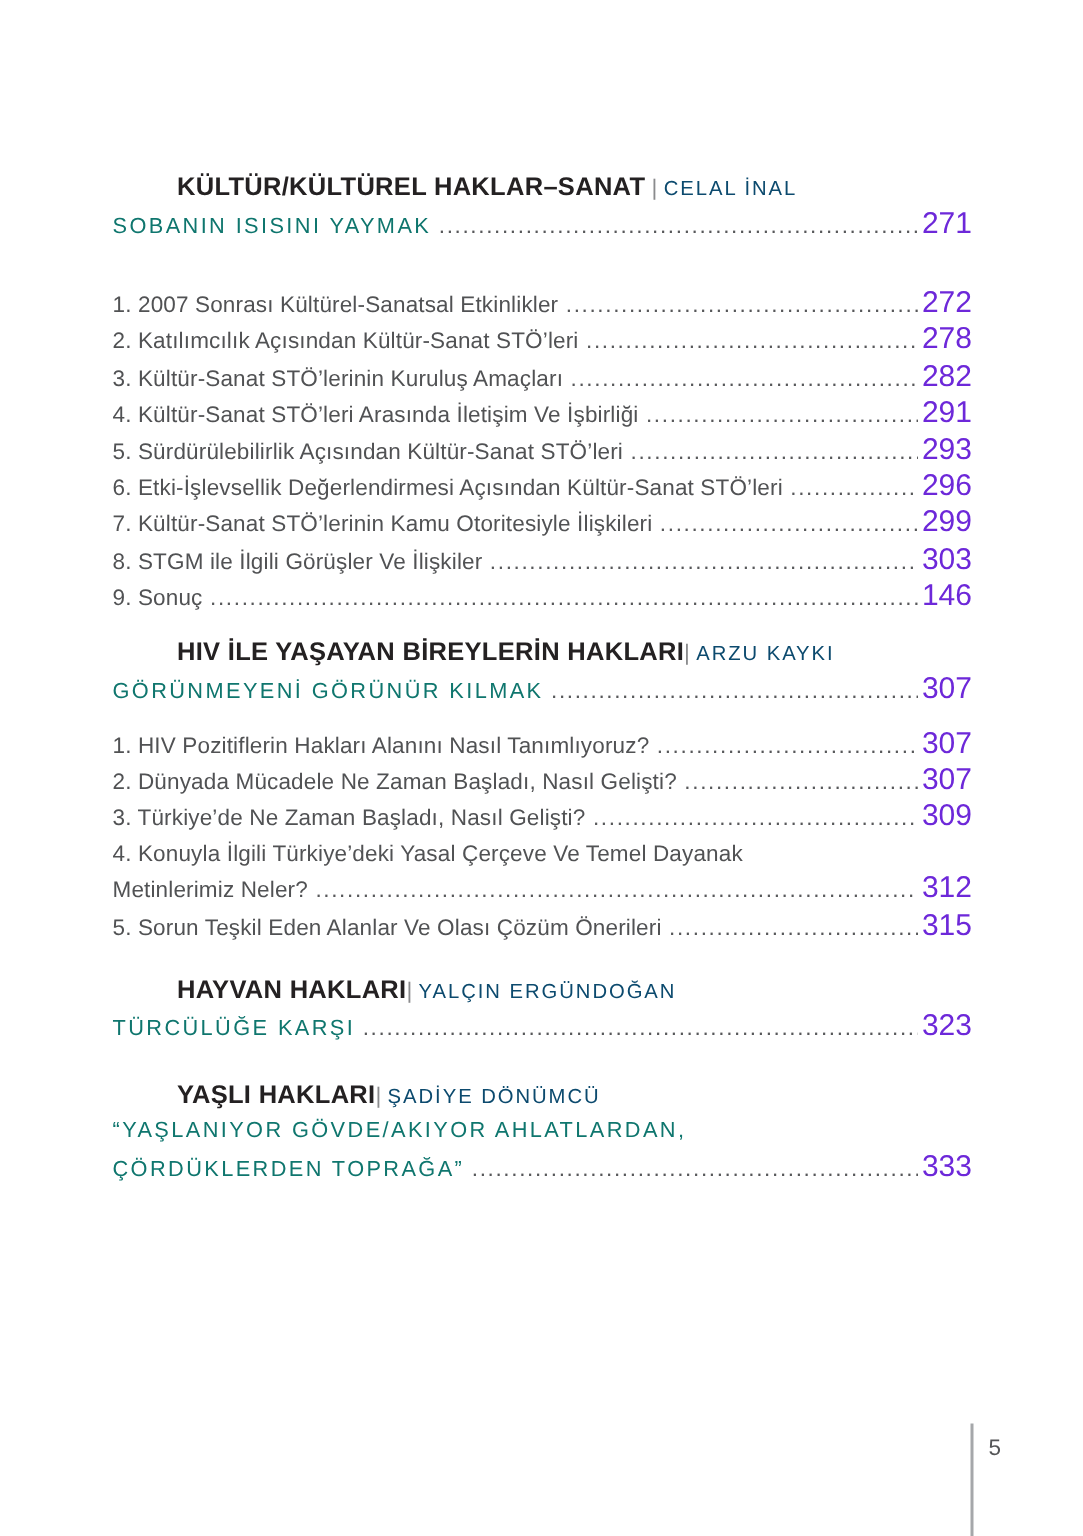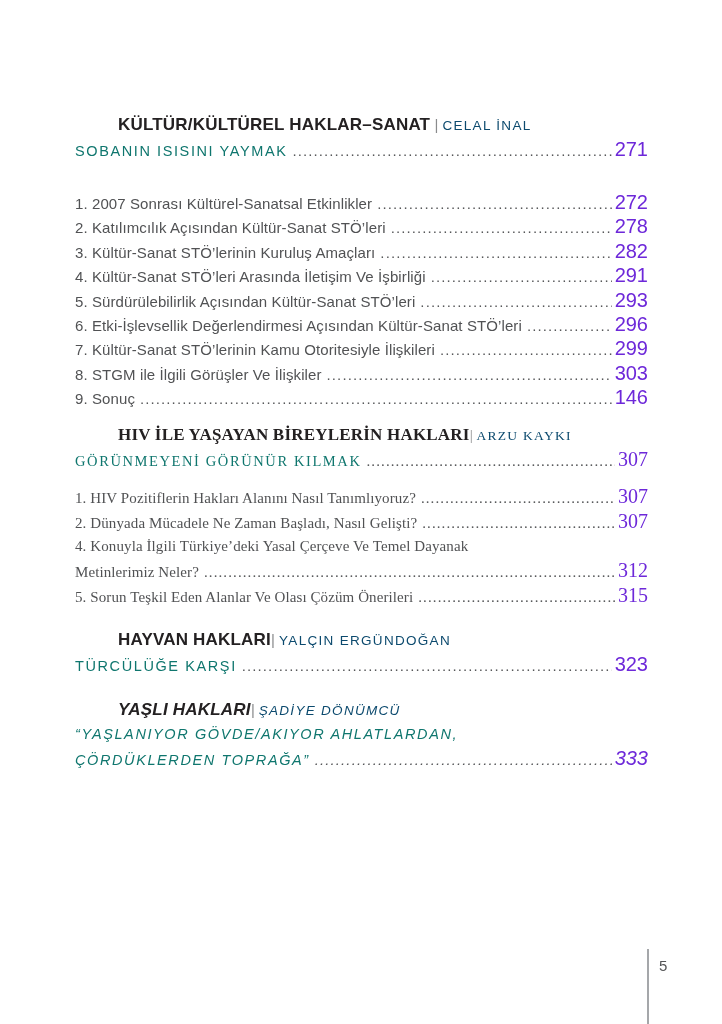--- a/index.html
+++ b/index.html
@@ -73,24 +73,24 @@
   .dots::after {
     letter-spacing: 1.1px;
     content: "........................................................................................................................................................................................";
   }
   .pagenum {
     font-size: 20px;
     color: #6d28d9;
     flex: 0 0 auto;
   }
   
-  .toc-section:nth-child(2) { margin-top: 13px; font-family: Liberation Serif, serif; }
+  .toc-section:nth-child(2) { margin-top: 13px; }
   .toc-section:nth-child(2) .items { margin-top: 12px; }
   .toc-section:nth-child(3) { margin-top: 19px; }
-  .toc-section:nth-child(4) { margin-top: 21px; font-style: italic; }
+  .toc-section:nth-child(4) { margin-top: 21px; }
 
   .folio-line {
     position: absolute;
     left: 647px;
     top: 949px;
     width: 2px;
     height: 75px;
     background: #a5a7aa;
   }
   .folio-number {
@@ -173,20 +173,25 @@
           <span class="row-text">1. HIV Pozitiflerin Hakları Alanını Nasıl Tanımlıyoruz?</span>
           <span class="dots"></span>
           <span class="pagenum">307</span>
         </div>
         <div class="row item-row">
           <span class="row-text">2. Dünyada Mücadele Ne Zaman Başladı, Nasıl Gelişti?</span>
           <span class="dots"></span>
           <span class="pagenum">307</span>
         </div>
         <div class="row item-row">
+          <span class="row-text">3. Türkiye’de Ne Zaman Başladı, Nasıl Gelişti?</span>
+          <span class="dots"></span>
+          <span class="pagenum">309</span>
+        </div>
+        <div class="row item-row">
           <span class="row-text">4. Konuyla İlgili Türkiye’deki Yasal Çerçeve Ve Temel Dayanak</span>
         </div>
         <div class="row item-row">
           <span class="row-text">Metinlerimiz Neler?</span>
           <span class="dots"></span>
           <span class="pagenum">312</span>
         </div>
         <div class="row item-row">
           <span class="row-text">5. Sorun Teşkil Eden Alanlar Ve Olası Çözüm Önerileri</span>
           <span class="dots"></span>

